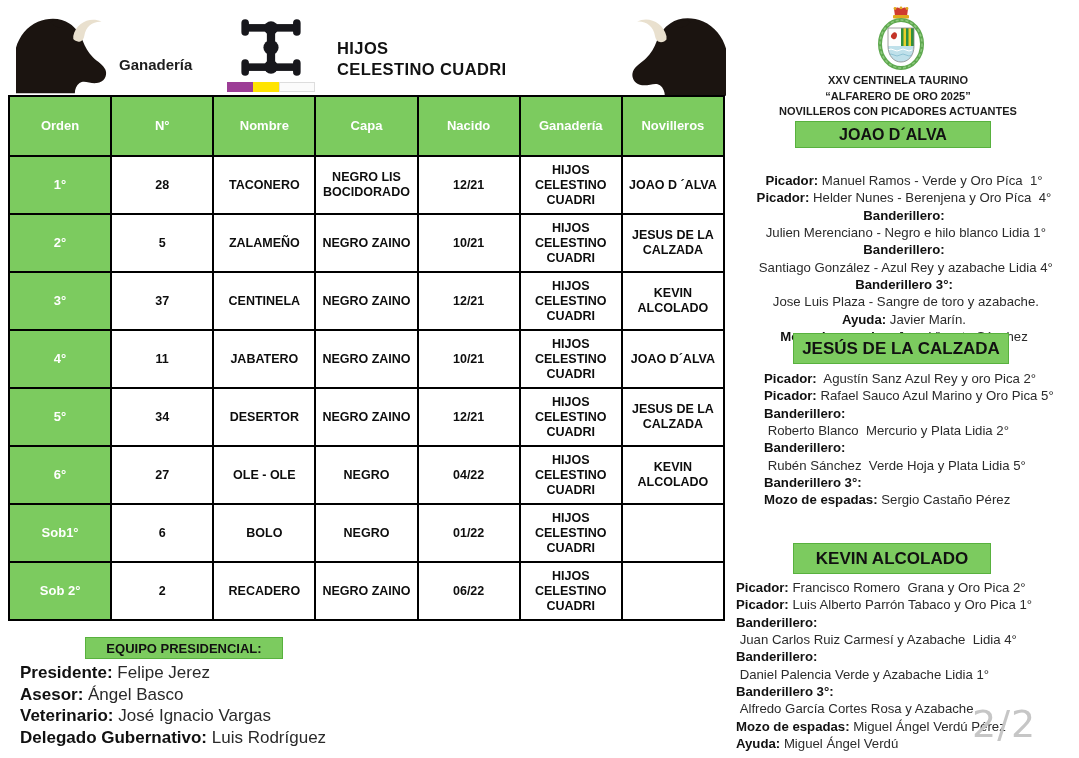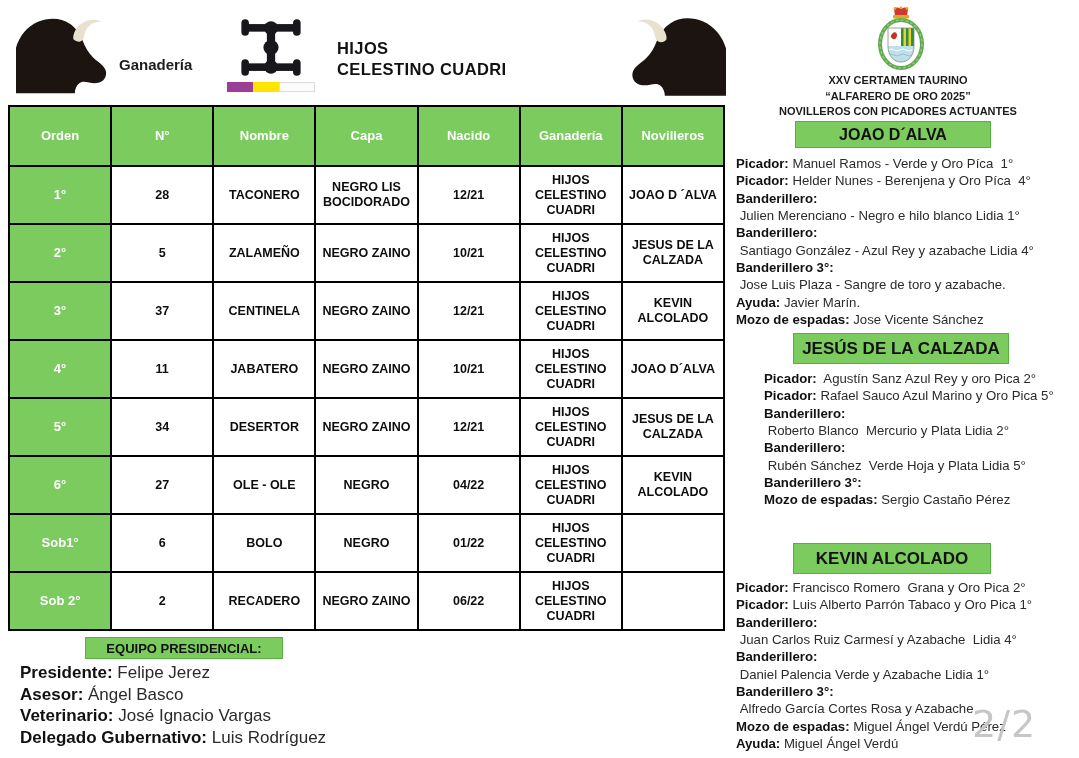--- a/index.html
+++ b/index.html
@@ -11,21 +11,21 @@
   .ganaderia-label{position:absolute;left:119px;top:56px;font-size:15px;font-weight:700;color:#1d1d1d;}
   .title-block{position:absolute;left:337px;top:38px;width:280px;font-weight:700;
                font-size:16.5px;line-height:21px;letter-spacing:.4px;color:#121212;}
   .divisa{position:absolute;left:227px;top:82px;width:88px;height:10px;display:flex;}
   .divisa span{display:block;height:100%;}
   .divisa .p{width:26px;background:#9c3d96;}
   .divisa .y{width:26px;background:#ffe400;}
   .divisa .w{width:36px;background:#fbfbfb;border:1px solid #ddd;box-sizing:border-box;}
 
   
-  table.sorteo{position:absolute;left:8px;top:105px;width:717px;border-collapse:collapse;table-layout:fixed;}
+  table.sorteo{position:absolute;left:8px;top:95px;width:717px;border-collapse:collapse;table-layout:fixed;}
   .sorteo th,.sorteo td{border:2px solid #000;text-align:center;vertical-align:middle;
                         padding:1px 4px;font-weight:700;line-height:1.2;overflow:hidden;}
   .sorteo thead tr{height:60px;}
   .sorteo tbody tr{height:58px;}
   .sorteo th{background:#7ccb5f;color:#fff;font-size:13px;}
   .sorteo td{font-size:12.5px;color:#0d0d0d;background:#fff;}
   .sorteo td.ord{background:#7ccb5f;color:#fff;font-size:13px;}
 
   
   .gbanner{position:absolute;background:#7ccb5f;border:1px solid #58b13e;box-sizing:border-box;
@@ -212,27 +212,27 @@
         <rect x="14" y="40" width="26" height="16" fill="#bfe0ea"></rect>
         <path d="M14,44 q3,-2 6,0 t6,0 t6,0 t6,0" stroke="#ffffff" fill="none" stroke-width="1"></path>
         <path d="M14,49 q3,-2 6,0 t6,0 t6,0 t6,0" stroke="#8fc3d4" fill="none" stroke-width="1"></path>
         <path d="M18,28 c2,-3 5,-2 5,1 c0,3 -2,5 -4,4 c-2,-1 -3,-3 -1,-5 Z" fill="#c33327"></path>
       </g>
       <path d="M14,22 L40,22 L40,40 C40,50 34,56 27,56 C20,56 14,50 14,40 Z" fill="none" stroke="#888" stroke-width="0.8"></path>
     </svg>
   </div>
 
   <div class="cert">
-    <div>XXV CERTAMEN TAURINO</div>
+    <div>XXV CENTINELA TAURINO</div>
     <div>“ALFARERO DE ORO 2025”</div>
     <div>NOVILLEROS CON PICADORES ACTUANTES</div>
   </div>
 
   <div class="gbanner" style="left:795px;top:121px;width:196px;height:27px;font-size:16px;">JOAO D´ALVA</div>
-  <div class="sec-lines" style="top:155px;">
+  <div class="sec-lines" style="top:172px;text-align:center;">
     <div class="line"><b>Picador:</b><span class="t"> Manuel Ramos - Verde y Oro Píca  1°</span></div>
     <div class="line"><b>Picador:</b><span class="t"> Helder Nunes - Berenjena y Oro Píca  4°</span></div>
     <div class="line"><b>Banderillero:</b><span class="t"></span></div>
     <div class="line"><b></b><span class="t"> Julien Merenciano - Negro e hilo blanco Lidia 1°</span></div>
     <div class="line"><b>Banderillero:</b><span class="t"></span></div>
     <div class="line"><b></b><span class="t"> Santiago González - Azul Rey y azabache Lidia 4°</span></div>
     <div class="line"><b>Banderillero 3°:</b><span class="t"></span></div>
     <div class="line"><b></b><span class="t"> Jose Luis Plaza - Sangre de toro y azabache.</span></div>
     <div class="line"><b>Ayuda:</b><span class="t"> Javier Marín.</span></div>
     <div class="line"><b>Mozo de espadas:</b><span class="t"> Jose Vicente Sánchez</span></div>

